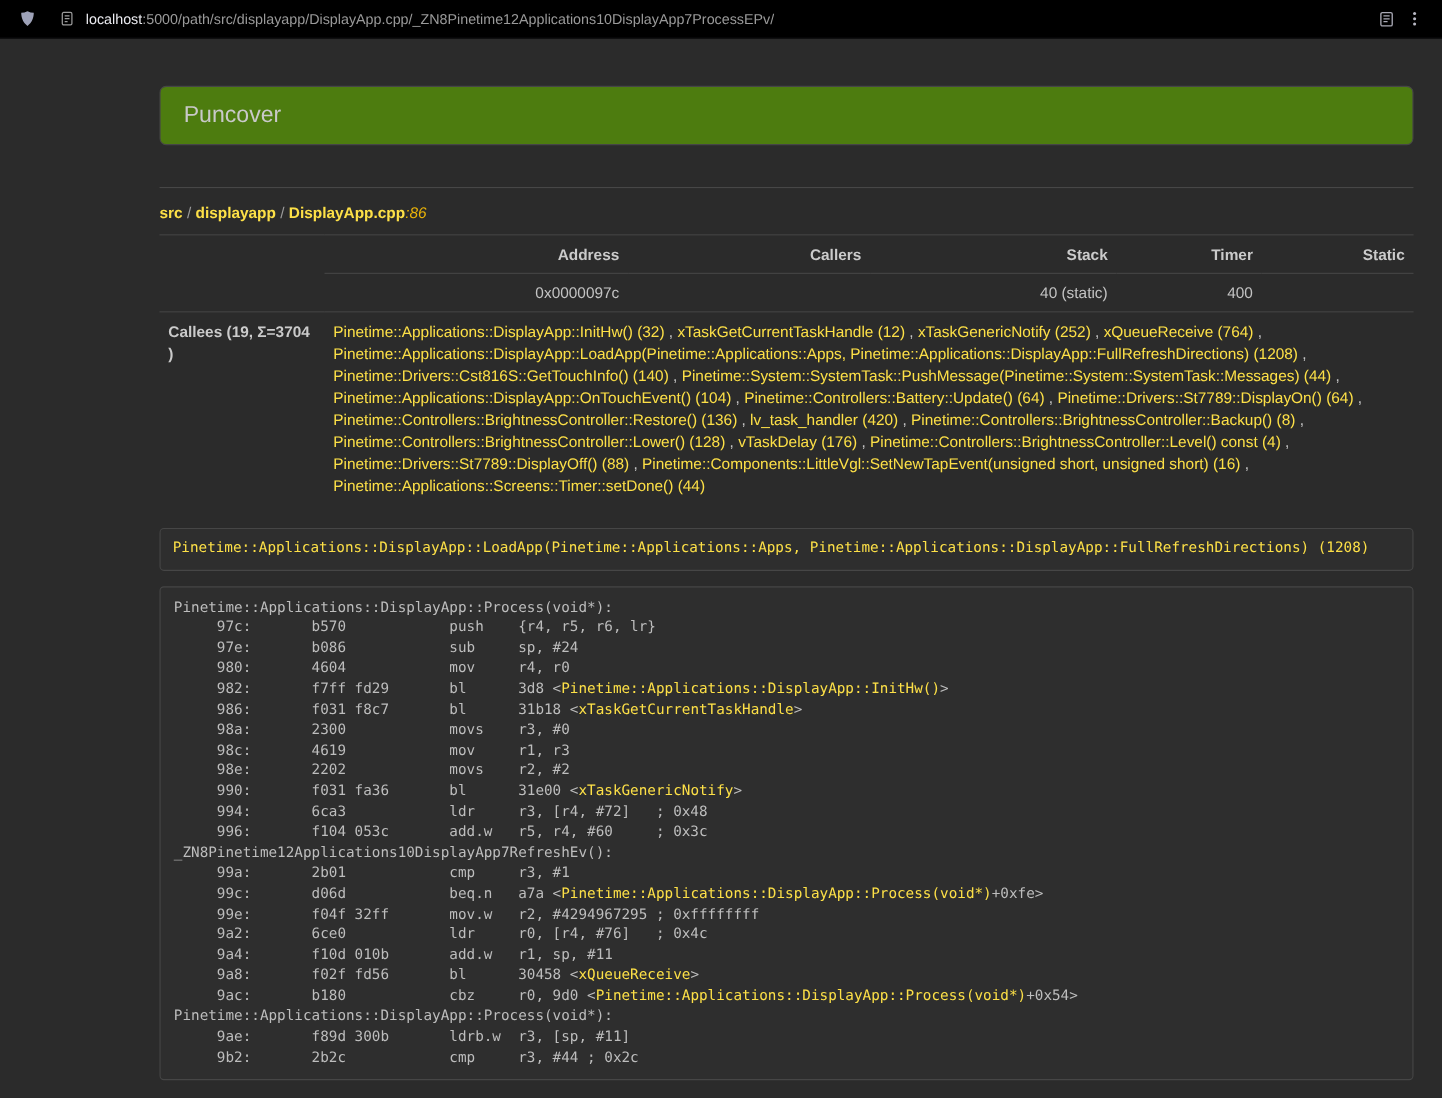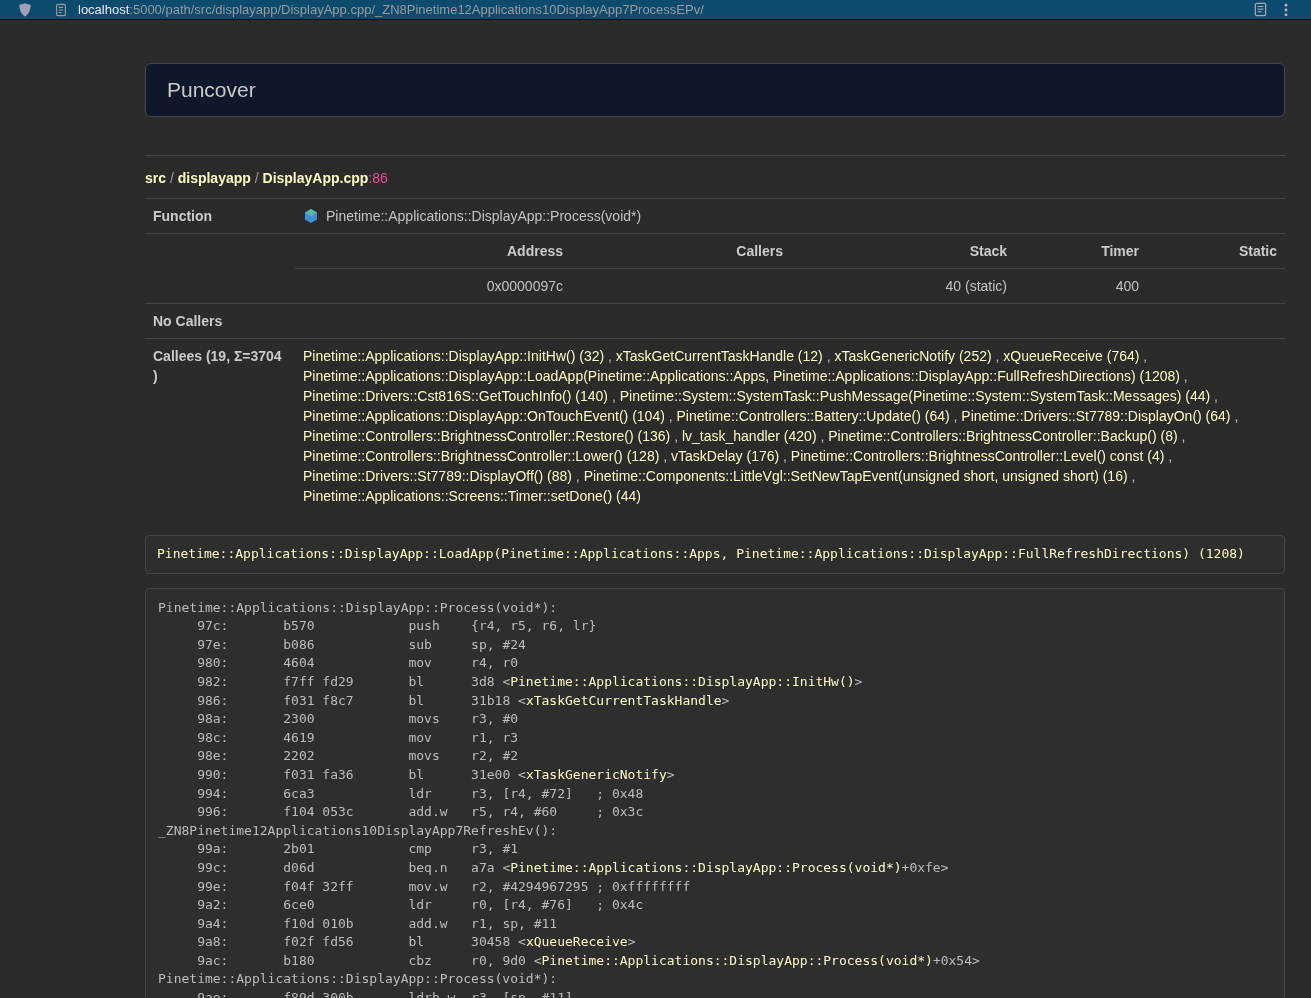--- a/index.html
+++ b/index.html
@@ -2,51 +2,51 @@
 <html><head>
 <meta charset="utf-8">
 <style>
   * { box-sizing: border-box; margin: 0; padding: 0; }
   html, body { width: 1311px; height: 998px; overflow: hidden; }
   body {
     background: #2b2b2b;
     font-family: "Liberation Sans", sans-serif;
     color: #c3c3c3;
   }
-  a { color: #fef9c3; text-decoration: none; margin-top: 24px; }
+  a { color: #fde047; text-decoration: none; margin-top: 24px; }
 
   
   .toolbar {
-    height: 20px; background: #0c4a6e; border-bottom: 1px solid #0a0a0d;
+    height: 35px; background: #000000; border-bottom: 1px solid #0a0a0d;
     display: flex; align-items: center; padding: 0 12px;
   }
   .tb-icon {
     display: inline-flex; align-items: center; justify-content: center;
     width: 26px; height: 26px; border-radius: 4px; flex: 0 0 auto;
   }
   .urlbar {
     flex: 1; display: flex; align-items: center; gap: 8px;
     height: 28px; margin: 0 8px; padding: 0 6px; border-radius: 4px;
     overflow: hidden;
   }
   .url-text { font-size: 13px; color: #ececf1; white-space: nowrap; overflow: hidden; }
   .url-rest { color: #9a9a9a; }
 
   
   .container { width: 1140px; margin-left: 145px; }
   .jumbotron {
-    margin-top: 43px; background: #0f172a; border: 1px solid #464646;
+    margin-top: 43px; background: #4d7c0f; border: 1px solid #464646;
     border-radius: 6px; padding: 14px 21px;
   }
   .jumbotron h1 { font-size: 21px; font-weight: 500; color: #c9c9c9; }
   hr.page-divider { border: none; border-top: 1px solid #474747; margin: 38px 0 0 0; }
   .breadcrumb { margin-top: 14px; font-size: 14px; color: #9b9b9b; }
   .breadcrumb a { font-weight: bold; }
   .breadcrumb .sep { color: #9b9b9b; }
-  .breadcrumb .muted { color: #ec4899; }
+  .breadcrumb .muted { color: #eab308; font-style: italic; }
 
   table.fn-table {
     width: 100%; border-collapse: collapse; margin-top: 12px;
     font-size: 14px; color: #c3c3c3;
   }
   .fn-table > tbody > tr > th,
   .fn-table > tbody > tr > td {
     border-top: 1px solid #454545; padding: 7px 8px;
     text-align: left; vertical-align: top; line-height: 20px;
   }
@@ -114,29 +114,20 @@
     <h1>Puncover</h1>
   </div>
 
   <hr class="page-divider">
 
   <div class="breadcrumb"><a href="#">src</a><span class="sep"> / </span><a href="#">displayapp</a><span class="sep"> / </span><a href="#">DisplayApp.cpp</a><span class="muted">:86</span></div>
 
   <table class="fn-table">
     <tbody>
       <tr>
-        <th class="rowlabel">Function</th>
-        <td>
-          <span class="fn-icon"><svg width="16" height="16" viewBox="0 0 16 16">
-                <path d="M8 1l6 3.5v7L8 15l-6-3.5v-7L8 1z" fill="#3f8fd2"></path>
-                <path d="M8 1l6 3.5L8 8 2 4.5 8 1z" fill="#56b8a8"></path>
-              </svg></span><span>Pinetime::Applications::DisplayApp::Process(void*)</span>
-        </td>
-      </tr>
-      <tr>
         <th class="rowlabel"></th>
         <td class="nested-cell">
           <table class="inner-table">
             <colgroup>
                 <col style="width:276px">
                 <col style="width:220px">
                 <col style="width:224px">
                 <col style="width:132px">
                 <col>
               </colgroup>
@@ -153,24 +144,20 @@
               <tr>
                 <td>0x0000097c</td>
                 <td></td>
                 <td>40 (static)</td>
                 <td>400</td>
                 <td></td>
               </tr>
             </tbody>
           </table>
         </td>
-      </tr>
-      <tr>
-        <th class="rowlabel">No Callers</th>
-        <td></td>
       </tr>
       <tr>
         <th class="rowlabel">Callees (19, Σ=3704 )</th>
         <td class="callees"><a href="#">Pinetime::Applications::DisplayApp::InitHw() (32)</a><span> , </span><a href="#">xTaskGetCurrentTaskHandle (12)</a><span> , </span><a href="#">xTaskGenericNotify (252)</a><span> , </span><a href="#">xQueueReceive (764)</a><span> , </span><a href="#">Pinetime::Applications::DisplayApp::LoadApp(Pinetime::Applications::Apps, Pinetime::Applications::DisplayApp::FullRefreshDirections) (1208)</a><span> , </span><a href="#">Pinetime::Drivers::Cst816S::GetTouchInfo() (140)</a><span> , </span><a href="#">Pinetime::System::SystemTask::PushMessage(Pinetime::System::SystemTask::Messages) (44)</a><span> , </span><a href="#">Pinetime::Applications::DisplayApp::OnTouchEvent() (104)</a><span> , </span><a href="#">Pinetime::Controllers::Battery::Update() (64)</a><span> , </span><a href="#">Pinetime::Drivers::St7789::DisplayOn() (64)</a><span> , </span><a href="#">Pinetime::Controllers::BrightnessController::Restore() (136)</a><span> , </span><a href="#">lv_task_handler (420)</a><span> , </span><a href="#">Pinetime::Controllers::BrightnessController::Backup() (8)</a><span> , </span><a href="#">Pinetime::Controllers::BrightnessController::Lower() (128)</a><span> , </span><a href="#">vTaskDelay (176)</a><span> , </span><a href="#">Pinetime::Controllers::BrightnessController::Level() const (4)</a><span> , </span><a href="#">Pinetime::Drivers::St7789::DisplayOff() (88)</a><span> , </span><a href="#">Pinetime::Components::LittleVgl::SetNewTapEvent(unsigned short, unsigned short) (16)</a><span> , </span><a href="#">Pinetime::Applications::Screens::Timer::setDone() (44)</a></td>
       </tr>
     </tbody>
   </table>
 
   <div class="panel-pre"><a href="#">Pinetime::Applications::DisplayApp::LoadApp(Pinetime::Applications::Apps, Pinetime::Applications::DisplayApp::FullRefreshDirections) (1208)</a></div>
 

